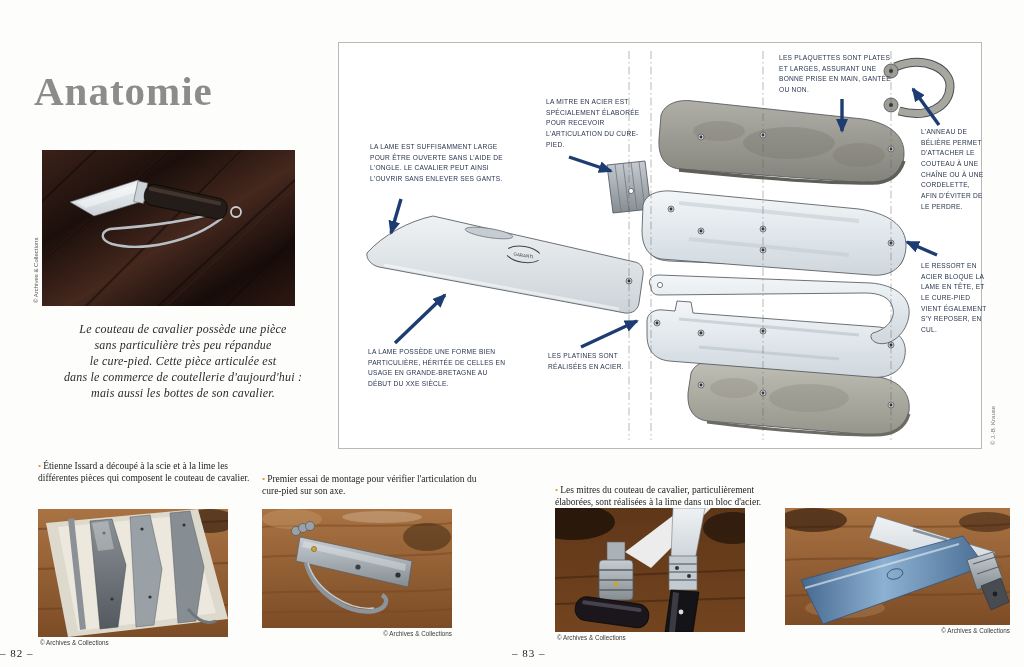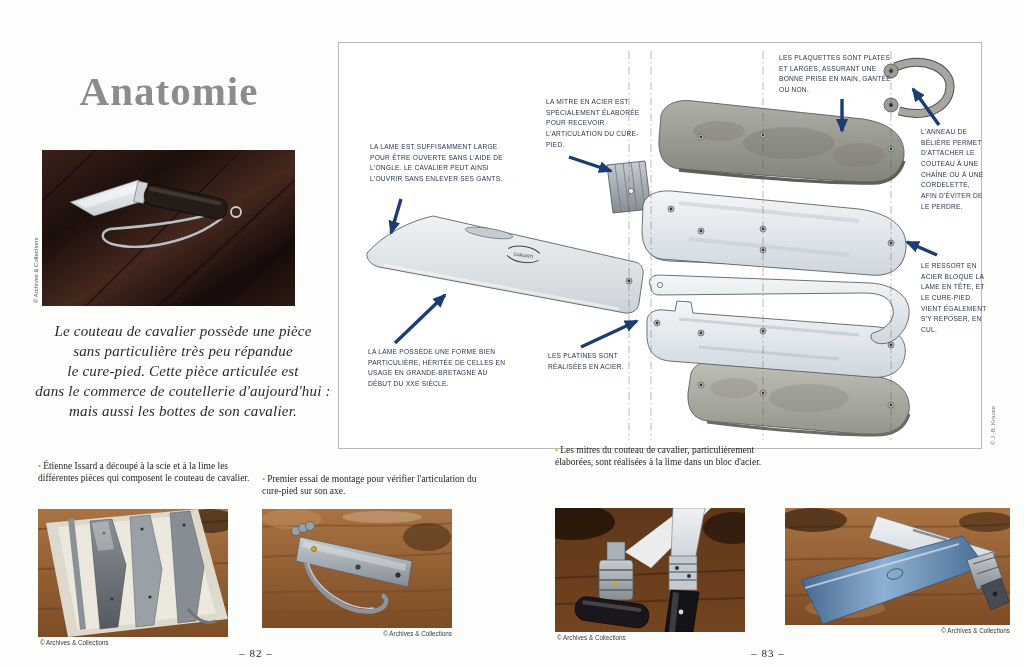--- a/index.html
+++ b/index.html
@@ -1,41 +1,41 @@
 <!DOCTYPE html>
 <html><head>
 <meta charset="utf-8">
 <style>
   html,body{margin:0;padding:0;background:#e9e9e9;}
   .page{position:relative;width:1024px;height:667px;background:#fdfdfb;overflow:hidden;
         font-family:"Liberation Serif",serif;}
   .abs{position:absolute;}
   
-  .title{left:34px;top:44px;width:270px;text-align:center;color:#8c8c8c;
+  .title{left:34px;top:44px;width:270px;text-align:left;color:#8c8c8c;
          font-weight:700;font-size:41px;line-height:1.02;letter-spacing:1px;}
   
   .main-photo{left:42px;top:150px;width:253px;height:156px;background:#2a1712;}
   .vcredit{font-family:"Liberation Sans",sans-serif;font-size:6px;color:#555;
            transform:rotate(-90deg);transform-origin:left top;white-space:nowrap;}
   .main-photo-credit{left:33px;top:303px;}
   .diagram-credit{left:990px;top:445px;color:#777;}
   
   .intro{left:24px;top:322px;width:318px;text-align:center;font-style:italic;
-         font-size:15px;line-height:1.33;color:#2a2a2a;letter-spacing:.2px;}
+         font-size:12px;line-height:1.33;color:#2a2a2a;letter-spacing:.2px;}
   
   .diagram-box{left:338px;top:42px;width:642px;height:405px;background:#ffffff;
                border:1px solid #b9b9b6;}
   .ann{font-family:"Liberation Sans",sans-serif;font-size:6.6px;line-height:1.62;
        letter-spacing:.25px;text-transform:uppercase;color:#26334d;}
   
   .caption{font-size:9.5px;line-height:1.27;color:#1d1d1d;}
   .bullet{color:#dd9b15;font-size:9px;margin-right:2px;}
   .credit{font-family:"Liberation Sans",sans-serif;font-size:6.3px;color:#3a3a3a;}
   .photo{background:#7c4c26;}
-  .pagenum{top:647px;width:512px;text-align:center;font-size:11px;color:#222;letter-spacing:1px;}
+  .pagenum{top:647px;width:512px;text-align:left;font-size:11px;color:#222;letter-spacing:1px;}
   svg{display:block;}
 </style>
 </head>
 <body>
 
 <svg style="position:absolute;width:0;height:0" aria-hidden="true">
   <defs>
     <marker id="ah" markerUnits="userSpaceOnUse" markerWidth="14" markerHeight="12" refX="12" refY="6" orient="auto">
       <path d="M0,0 L14,6 L0,12 Z" fill="#1d3c72"></path>
     </marker>
@@ -305,21 +305,21 @@
         <path d="M44,54 C52,84 86,106 112,102 C124,100 128,90 120,86" stroke="#8c949b" stroke-width="4.5" fill="none"></path>
         <path d="M46,54 C54,82 88,102 112,99" stroke="#c6ccd1" stroke-width="1.4" fill="none"></path>
         <circle cx="52" cy="40" r="2.6" fill="#c9a23a" stroke="#7c5e1c" stroke-width=".6"></circle>
         <circle cx="96" cy="58" r="2.6" fill="#3a3f44"></circle>
         <circle cx="136" cy="66" r="2.6" fill="#2c3034"></circle>
       </g>
     </svg>
   </div>
   <div class="abs credit" style="left:262px;top:630px;width:190px;text-align:right">© Archives &amp; Collections</div>
 
-  <div class="abs caption" style="left:555px;top:444px;width:238px">
+  <div class="abs caption" style="left:555px;top:484px;width:238px">
     <span class="bullet">•</span><span>Les mitres du couteau de cavalier, particulièrement élaborées, sont réalisées à la lime dans un bloc d'acier.</span>
   </div>
   <div class="abs photo" style="left:555px;top:508px;width:190px;height:124px">
     <svg viewBox="0 0 190 124" width="190" height="124">
       <rect width="190" height="124" fill="url(#lg_wood_dark)"></rect>
       <ellipse cx="18" cy="14" rx="42" ry="18" fill="#120b06" opacity=".7"></ellipse>
       <ellipse cx="178" cy="20" rx="30" ry="16" fill="#140c06" opacity=".6"></ellipse>
       <path d="M0,70 L190,62 M0,96 L190,90" stroke="#3f2512" stroke-width="2" opacity=".6" fill="none"></path>
       <polygon points="70,44 128,0 156,0 96,60" fill="#f2f5f7" opacity=".95"></polygon>
       <g>

